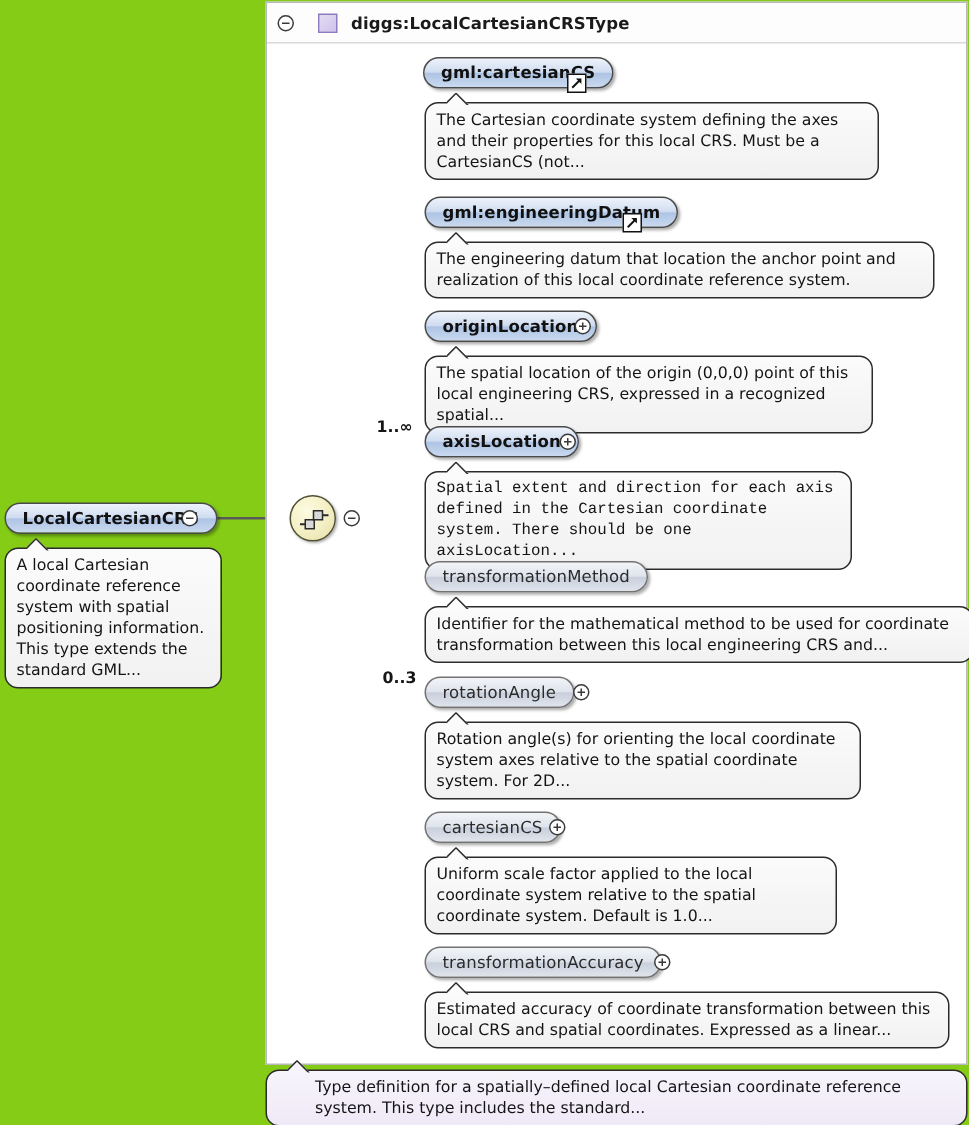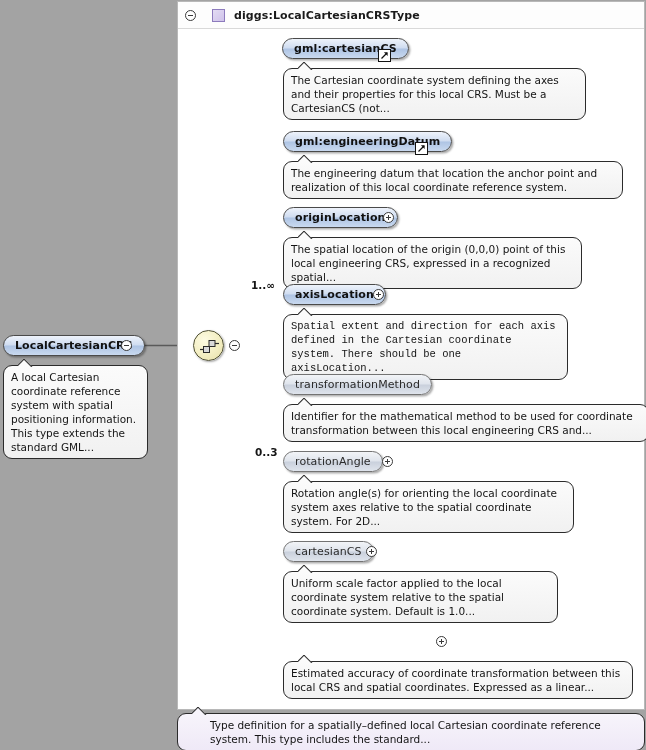--- a/index.html
+++ b/index.html
@@ -6,21 +6,21 @@
   html, body {
     margin: 0; padding: 0;
     background: #ffffff;
     font-family: "DejaVu Sans", "Liberation Sans", sans-serif;
   }
   #root {
     position: relative;
     width: 646px;
     height: 750px;
     overflow: hidden;
-    background: #a3a3a3;
+    background: #84cc16;
   }
 
   
   .type-box {
     position: absolute;
     left: 177px; top: 1px;
     width: 468px; height: 709px;
     border: 1px solid #b8b8b8;
     background: #ffffff;
   }
@@ -291,20 +291,23 @@
 
   <div class="node muted" style="left:283px; top:541px;">
     <span class="label">cartesianCS</span>
   </div>
   <div class="circ plus circ-abs" style="left:366px; top:546px;"></div>
   <div class="balloon" style="left:283px; top:571px; width:275px;">
     <span class="tail"></span>
     <span>Uniform scale factor applied to the local coordinate system relative to the spatial coordinate system. Default is 1.0...</span>
   </div>
 
+  <div class="node muted" style="left:283px; top:631px;">
+    <span class="label">transformationAccuracy</span>
+  </div>
   <div class="circ plus circ-abs" style="left:436px; top:636px;"></div>
   <div class="balloon" style="left:283px; top:661px; width:350px;">
     <span class="tail"></span>
     <span>Estimated accuracy of coordinate transformation between this local CRS and spatial coordinates. Expressed as a linear...</span>
   </div>
 
   <div class="balloon purple" style="left:177px; top:713px; width:468px;">
     <span class="tail"></span>
     <span>Type definition for a spatially–defined local Cartesian coordinate reference system. This type includes the standard...</span>
   </div>

